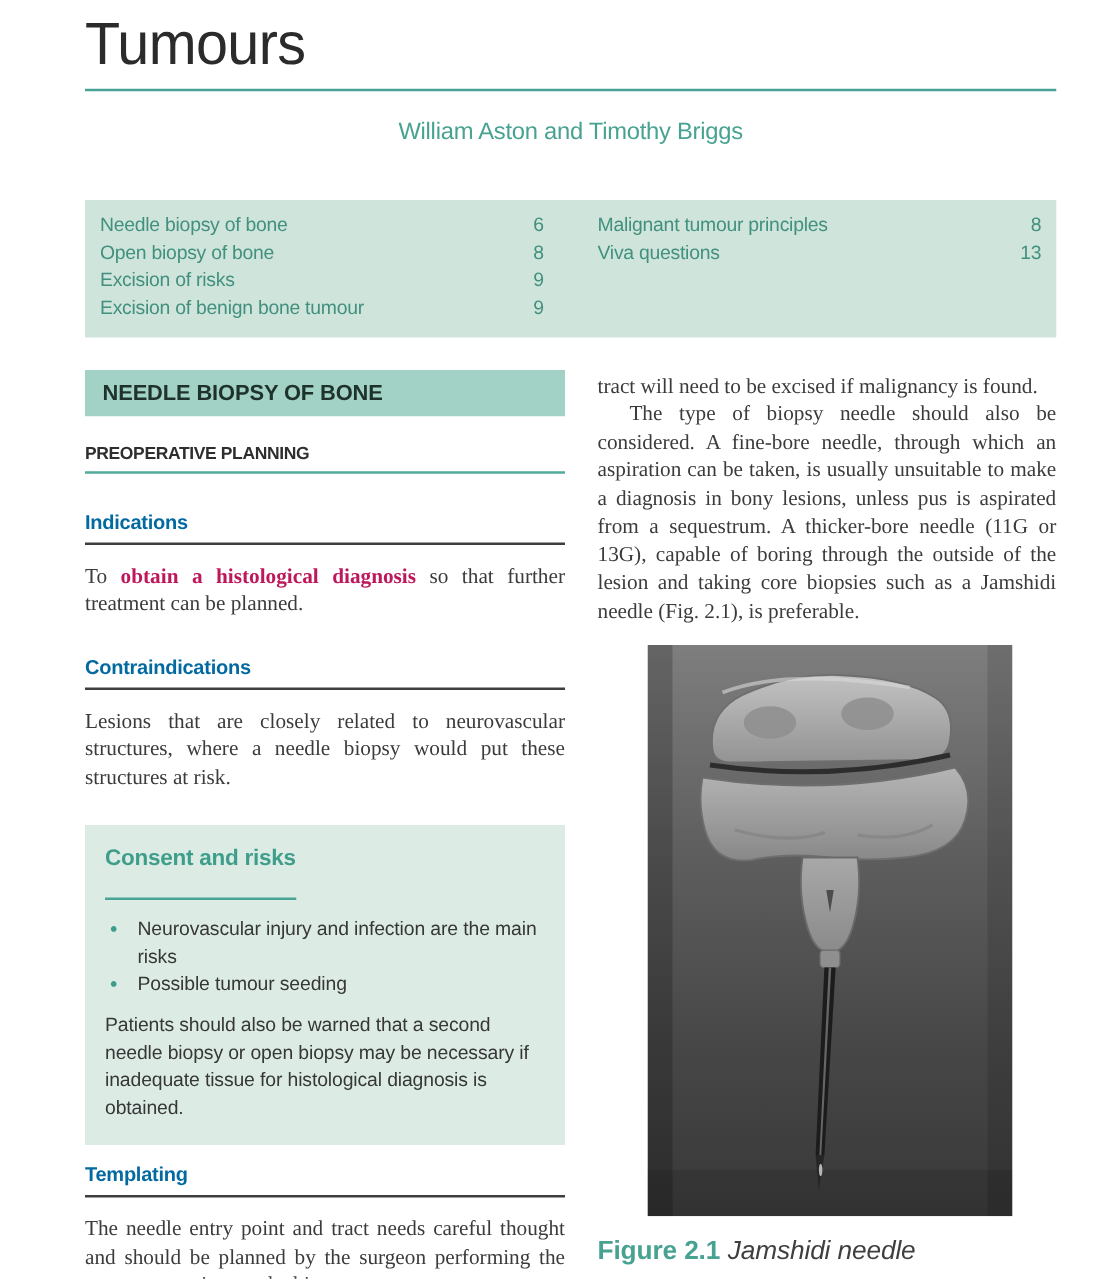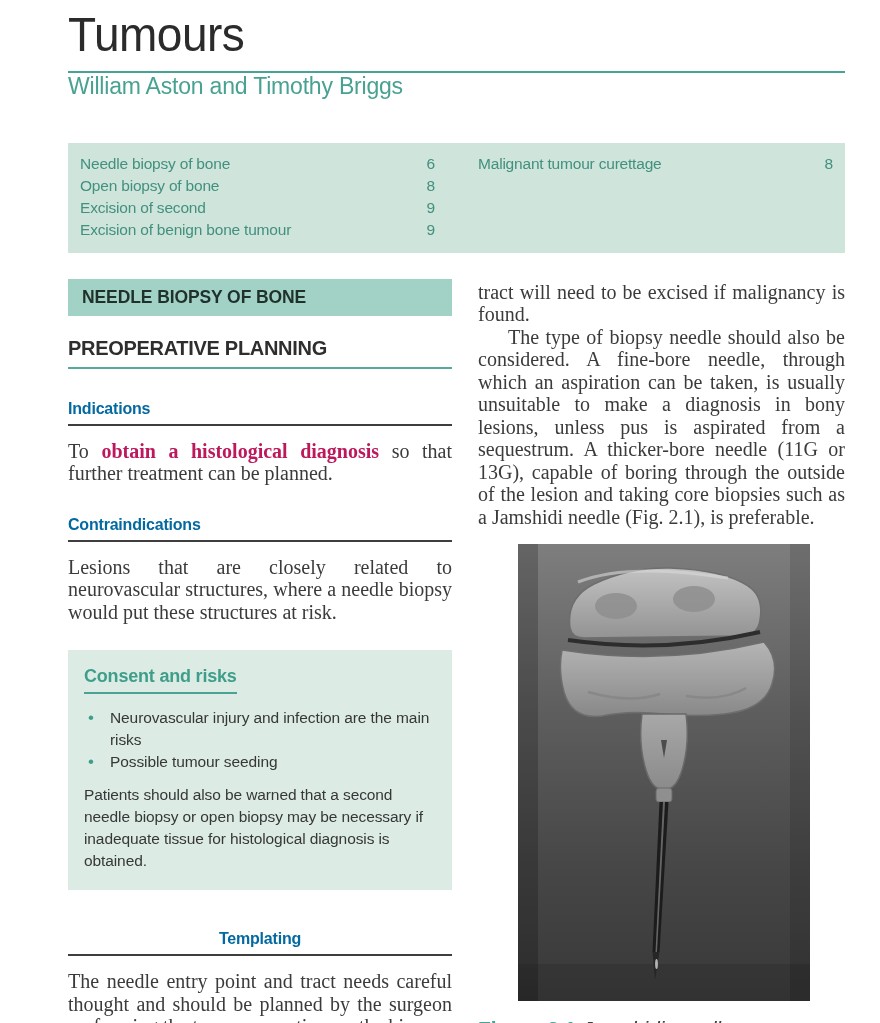--- a/index.html
+++ b/index.html
@@ -14,24 +14,26 @@
     font-size: 46px;
     font-weight: 400;
     letter-spacing: -0.5px;
     color: #2b2b2b;
     line-height: 1.1;
     transform: scaleY(1.04);
     transform-origin: top left;
   }
   .title-rule { margin-top: 12px; height: 2px; background: #47a396; }
   .authors {
-    font-size: 23px;
+    margin-top: 22px;
+    font-size: 19px;
     font-weight: 400;
     letter-spacing: -0.2px;
     color: #48a291;
+    text-align: center;
   }
 
   
   .toc-box {
     margin-top: 43px;
     background: #cfe4db;
     padding: 10px 12px 12px 12px;
     display: flex;
     gap: 43px;
   }
@@ -56,38 +58,38 @@
     align-items: center;
     padding-left: 14px;
     font-size: 17.5px;
     font-weight: bold;
     letter-spacing: -0.1px;
     color: #1e312b;
   }
 
   .subsection-heading {
     margin-top: 21px;
-    font-size: 20px;
+    font-size: 14px;
     font-weight: bold;
     letter-spacing: -0.3px;
     color: #2e2e2e;
   }
   .teal-rule { margin-top: 7px; height: 2px; background: #54aa9c; }
 
   .minor-heading {
     font-size: 16px;
     font-weight: bold;
     letter-spacing: -0.2px;
     color: #0369a1;
   }
   .dark-rule { margin-top: 6px; height: 2px; background: #3e3e3e; }
 
   .serif-para {
     font-family: "Liberation Serif", serif;
-    font-size: 20px;
+    font-size: 17px;
     line-height: 22.5px;
     color: #3b3b3b;
     text-align: justify;
     margin-top: 14px;
   }
   .serif-para b { color: #be185d; }
 
   .gap-lg { margin-top: 31px; }
 
   
@@ -96,21 +98,21 @@
     background: #dcece5;
     padding: 16px 16px 18px 16px;
   }
   .consent-heading {
     display: inline-block;
     font-size: 18px;
     font-weight: bold;
     letter-spacing: -0.2px;
     color: #3f9e8b;
     border-bottom: 2px solid #4aa495;
-    padding-bottom: 5px;
+    padding-bottom: 21px;
   }
   .bullet-list { margin-top: 13px; }
   .bullet-item { display: flex; line-height: 22px; }
   .bullet-dot {
     color: #3f9e8b;
     font-size: 17px;
     width: 26px;
     flex: none;
     padding-left: 4px;
   }
@@ -141,32 +143,36 @@
     <div class="toc-col">
       <div class="toc-row">
         <span class="toc-label">Needle biopsy of bone</span>
         <span class="toc-page">6</span>
       </div>
       <div class="toc-row">
         <span class="toc-label">Open biopsy of bone</span>
         <span class="toc-page">8</span>
       </div>
       <div class="toc-row">
-        <span class="toc-label">Excision of second</span>
+        <span class="toc-label">Excision of risks</span>
         <span class="toc-page">9</span>
       </div>
       <div class="toc-row">
         <span class="toc-label">Excision of benign bone tumour</span>
         <span class="toc-page">9</span>
       </div>
     </div>
     <div class="toc-col">
       <div class="toc-row">
-        <span class="toc-label">Malignant tumour curettage</span>
+        <span class="toc-label">Malignant tumour principles</span>
         <span class="toc-page">8</span>
+      </div>
+      <div class="toc-row">
+        <span class="toc-label">Viva questions</span>
+        <span class="toc-page">13</span>
       </div>
     </div>
   </div>
 
   <div class="columns">
 
     <div class="col-left">
 
       <div class="section-band">NEEDLE BIOPSY OF BONE</div>
 
@@ -189,21 +195,21 @@
             <span class="bullet-text">Neurovascular injury and infection are the main risks</span>
           </div>
           <div class="bullet-item">
             <span class="bullet-dot">•</span>
             <span class="bullet-text">Possible tumour seeding</span>
           </div>
         </div>
         <p class="consent-note">Patients should also be warned that a second needle biopsy or open biopsy may be necessary if inadequate tissue for histological diagnosis is obtained.</p>
       </div>
 
-      <div class="minor-heading" style="margin-top:40px;text-align:center;">Templating</div>
+      <div class="minor-heading" style="margin-top:16px;">Templating</div>
       <div class="dark-rule"></div>
       <p class="serif-para">The needle entry point and tract needs careful thought and should be planned by the surgeon performing the tumour resection, as the biopsy</p>
 
     </div>
 
     <div class="col-right">
 
       <p class="serif-para" style="margin-top:2px;">tract will need to be excised if malignancy is found.</p>
       <p class="serif-para" style="margin-top:0; text-indent:1.5em;">The type of biopsy needle should also be considered. A fine-bore needle, through which an aspiration can be taken, is usually unsuitable to make a diagnosis in bony lesions, unless pus is aspirated from a sequestrum. A thicker-bore needle (11G or 13G), capable of boring through the outside of the lesion and taking core biopsies such as a Jamshidi needle (Fig. 2.1), is preferable.</p>
 

